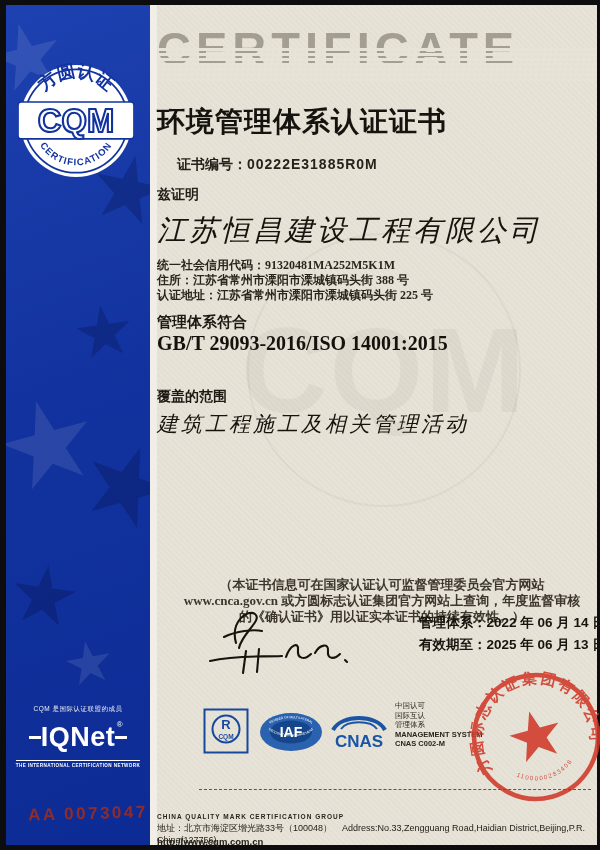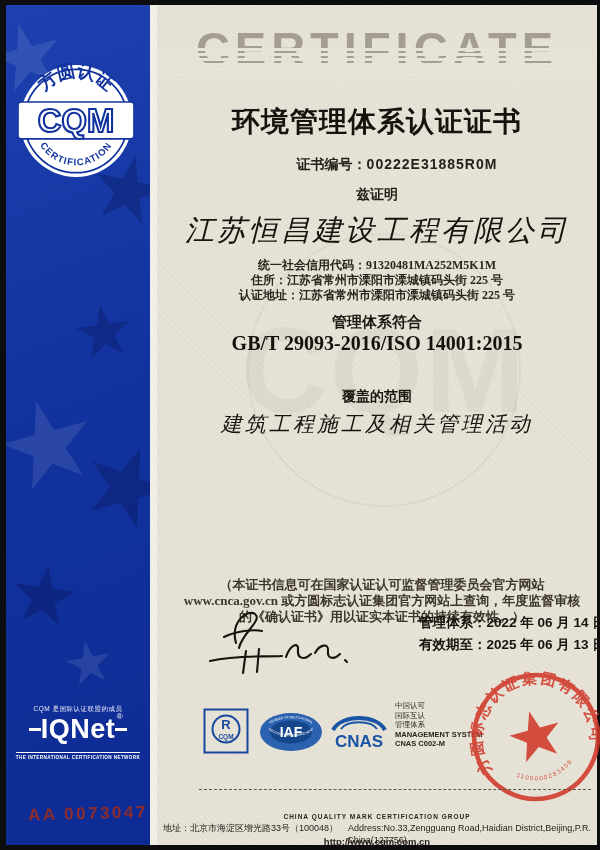--- a/index.html
+++ b/index.html
@@ -9,33 +9,33 @@
   .band{position:absolute;left:6px;top:5px;bottom:5px;width:144px;
         background:linear-gradient(160deg,#1d41b0 0%,#12339f 45%,#0d2b94 100%);overflow:hidden;}
   .star{position:absolute;clip-path:polygon(50% 0%,61% 35%,98% 35%,68% 57%,79% 91%,50% 70%,21% 91%,32% 57%,2% 35%,39% 35%);}
   .star.light{background:rgba(255,255,255,0.10);}
   .star.dark{background:rgba(0,5,40,0.22);}
   
   .cqm-logo{position:absolute;left:12px;top:58px;width:116px;height:116px;}
   
   .iqnet{position:absolute;left:0;top:700px;width:144px;text-align:center;color:#fff;}
   .iqnet-caption{font-size:6.5px;letter-spacing:.5px;opacity:.92;}
-  .iqnet-row{display:flex;align-items:center;justify-content:center;gap:0;margin-top:0;}
+  .iqnet-row{display:flex;align-items:center;justify-content:center;gap:0;margin-top:8px;}
   .iqnet-dash{width:12px;height:3px;background:#fff;}
   .iqnet-name{font-size:27px;font-weight:bold;letter-spacing:.5px;position:relative;}
   .iqnet-reg{font-size:8px;position:absolute;top:-2px;right:-8px;font-weight:normal;}
   .iqnet-tagline{display:inline-block;margin-top:3px;padding-top:2px;border-top:1.5px solid #fff;
         font-size:4.6px;letter-spacing:.4px;font-weight:bold;}
   .serial{position:absolute;left:22px;top:799px;font-size:17px;letter-spacing:2.5px;
         color:#9c2d22;opacity:.9;transform:rotate(-1.5deg);font-weight:bold;}
   
   .paper{position:absolute;left:150px;right:3px;top:5px;bottom:5px;background:#e8e3d7;
          border-left:7px solid #f1eee7;
          background-image:repeating-linear-gradient(45deg,rgba(0,0,0,0.016) 0 2px,rgba(0,0,0,0) 2px 4px);}
-  .center{position:absolute;left:0;width:100%;text-align:center;}
+  .center{position:absolute;left:0;width:100%;}
   .cert-word{top:16px;font-size:47px;font-weight:bold;letter-spacing:5px;color:#a39d92;}
   .cert-word .stripes{position:absolute;left:0;right:0;top:46%;bottom:-6px;
         background:repeating-linear-gradient(180deg,rgba(232,227,215,0) 0 2px,#e8e3d7 2px 5px);}
   .doc-title{top:98px;font-size:28px;font-weight:bold;color:#16130e;letter-spacing:1px;
         font-family:"Liberation Sans",sans-serif;}
   .cert-no{top:151px;font-size:14px;color:#26221b;padding-left:20px;}
   .cert-no .lbl{font-family:"Liberation Serif",serif;font-weight:bold;}
   .cert-no .val{letter-spacing:1px;font-weight:600;}
   .certify{top:181px;font-size:14px;font-weight:bold;font-family:"Liberation Serif",serif;color:#221e17;}
   .company{top:206px;font-size:29px;font-family:"DejaVu Serif","Liberation Serif",serif;
@@ -133,21 +133,21 @@
     <div class="center cert-no">
       <span class="lbl">证书编号：</span><span class="val">00222E31885R0M</span>
     </div>
 
     <div class="center company">江苏恒昌建设工程有限公司</div>
 
     <div class="center certify">兹证明</div>
 
     <div class="center info">
       <div>统一社会信用代码：91320481MA252M5K1M</div>
-      <div>住所：江苏省常州市溧阳市溧城镇码头街 225 号</div>
+      <div>住所：江苏省常州市溧阳市溧城镇码头街 388 号</div>
       <div>认证地址：江苏省常州市溧阳市溧城镇码头街 225 号</div>
     </div>
 
     <div class="center sys-label">管理体系符合</div>
     <div class="center standard">GB/T 29093-2016/ISO 14001:2015</div>
 
     <div class="center scope-label">覆盖的范围</div>
     <div class="center scope">建筑工程施工及相关管理活动</div>
 
     <div class="fine-print">（本证书信息可在国家认证认可监督管理委员会官方网站 www.cnca.gov.cn 或方圆标志认证集团官方网站上查询，年度监督审核的《确认证书》用以证实本证书的持续有效性。）</div>

